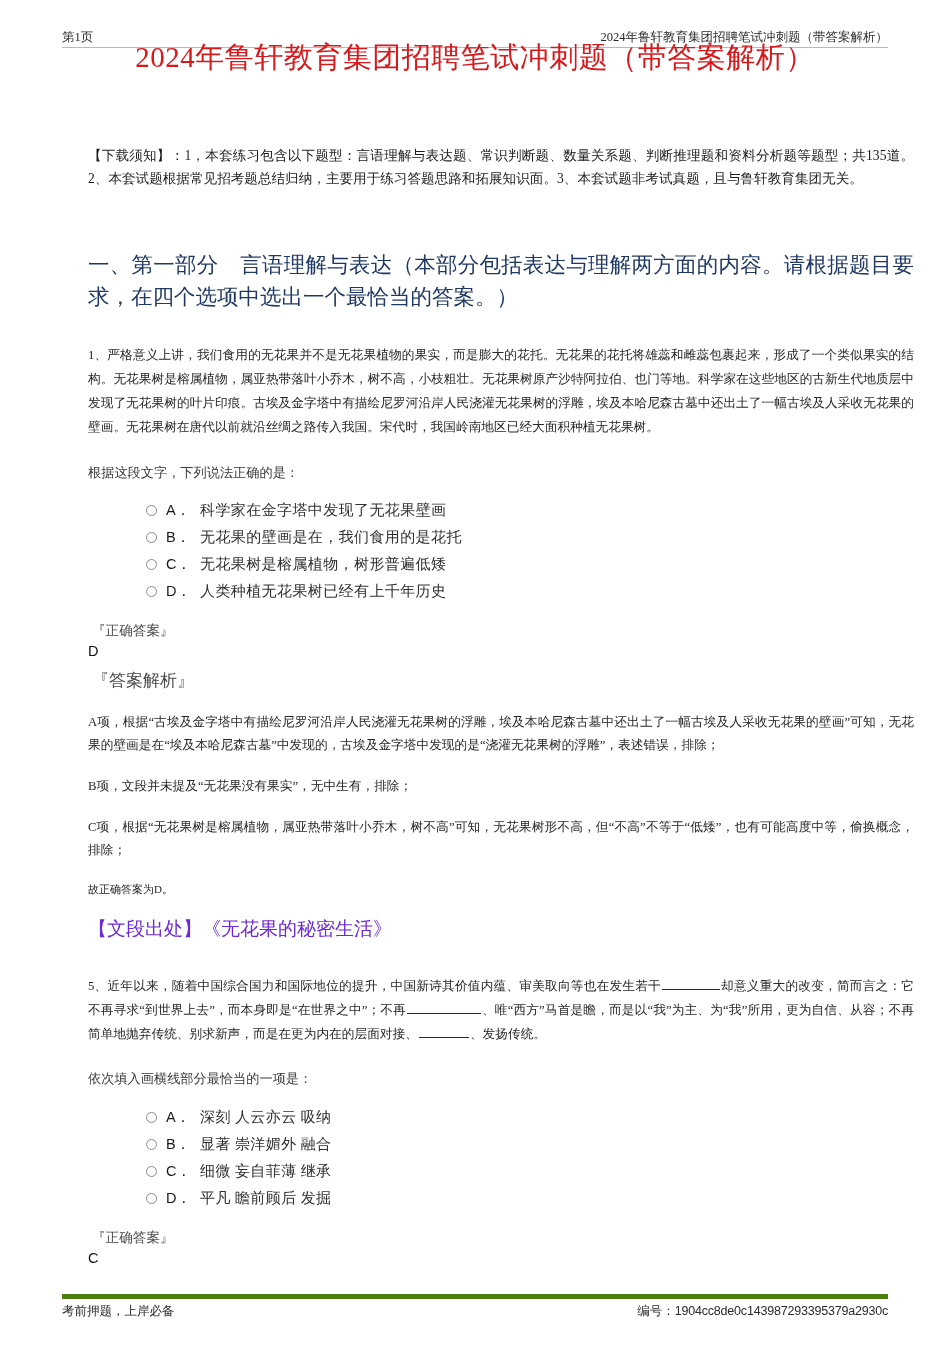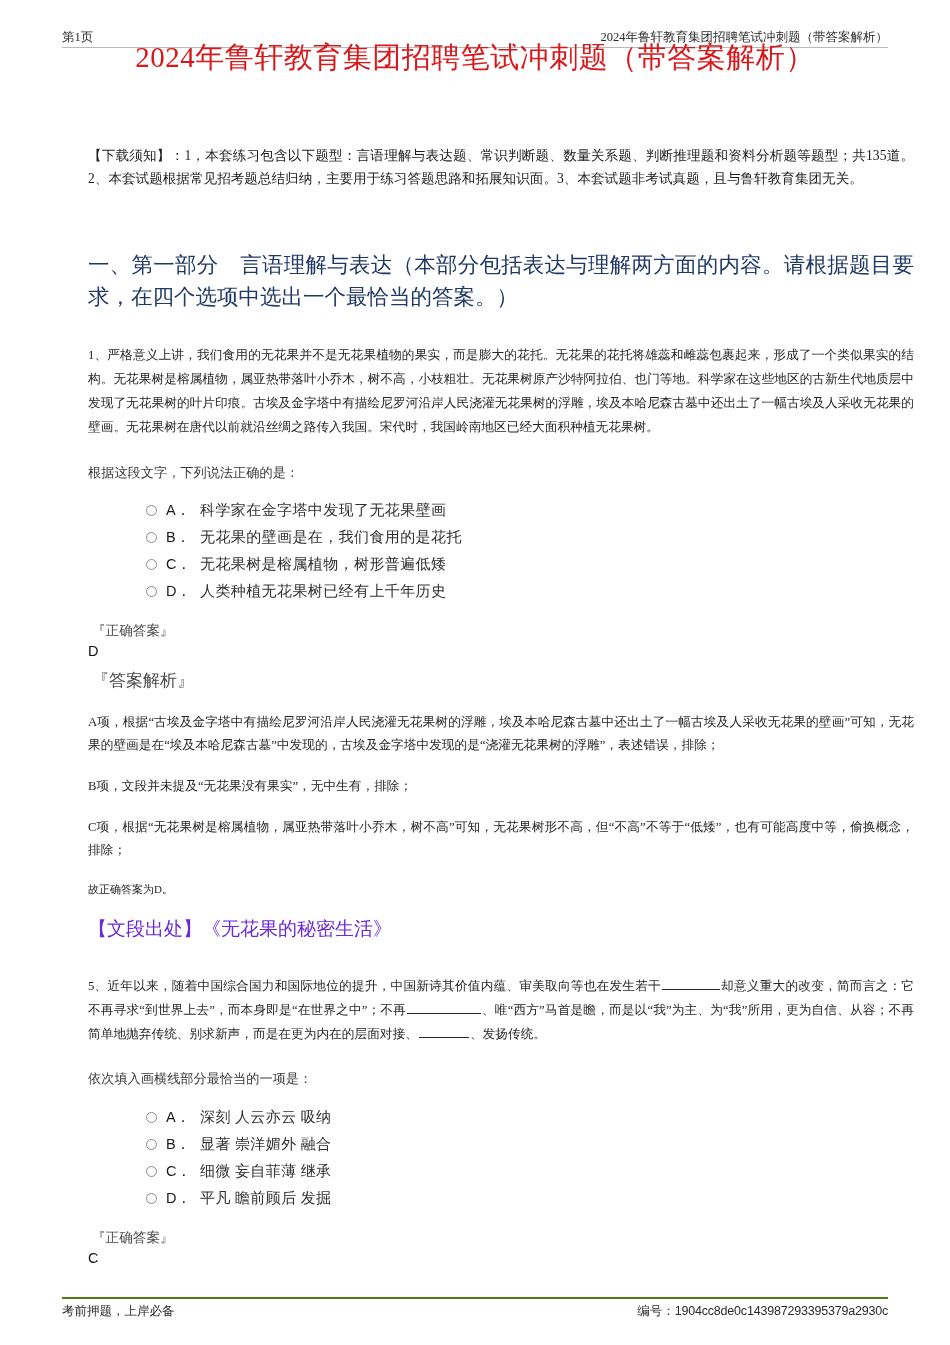--- a/index.html
+++ b/index.html
@@ -176,21 +176,21 @@
   .blank.w2 { width: 74px; }
   .blank.w3 { width: 50px; }
 
   
   .run-foot {
     position: absolute;
     bottom: 16px;
     left: 62px;
     right: 62px;
     height: 26px;
-    border-top: 2px solid #4d7c0f;
+    border-top: 5px solid #4d7c0f;
     display: flex;
     align-items: flex-start;
     justify-content: space-between;
     padding-top: 4px;
     font-size: 12.5px;
     color: #2a2a2a;
   }
   .rf-left { white-space: nowrap; }
   .rf-right { white-space: nowrap; }
   .rf-right .code {

